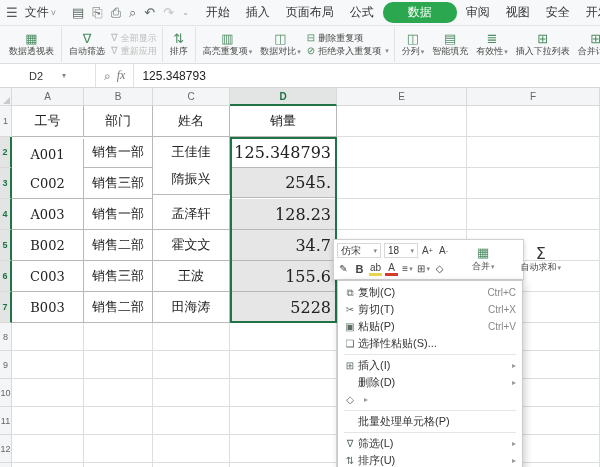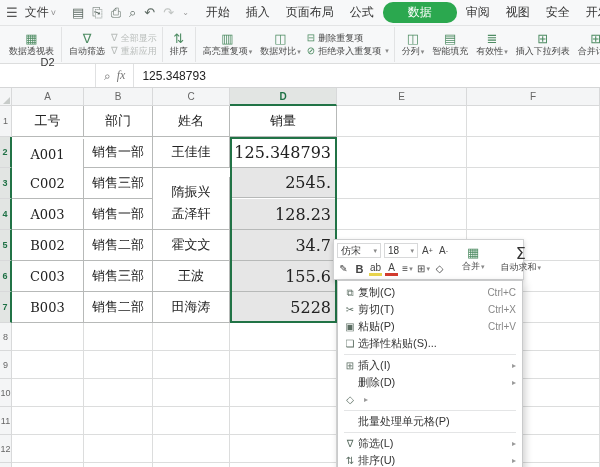--- a/index.html
+++ b/index.html
@@ -33,21 +33,21 @@
   .rstack { display:flex; flex-direction:column; justify-content:center; gap:1px; padding:0 2px; }
   .rsmall { display:flex; align-items:center; gap:3px; font-size:9px; color:#4a4a4a;
     line-height:12px; white-space:nowrap; cursor:default; }
   .rsmall .glyph { font-size:10px; color:#4e8c63; }
   .rsmall.disabled, .rsmall.disabled .glyph { color:#b9bdbb; }
   .caret { font-size:7px; color:#888; margin-left:1px; }
 
   
   .formulabar { height:24px; display:flex; align-items:stretch; border-bottom:1px solid #d5d6d7; background:#fff; }
   .namebox { width:96px; display:flex; align-items:center; justify-content:center; gap:18px;
-    border-right:1px solid #e0e1e2; font-size:11px; color:#333;flex-direction:column; }
+    border-right:1px solid #e0e1e2; font-size:11px; color:#333; }
   .namebox .caret { font-size:8px; }
   .fxzone { display:flex; align-items:center; gap:6px; padding:0 8px; border-right:1px solid #e0e1e2;
     color:#777; }
   .fx-mag { font-size:12px; }
   .fx-lbl { font-style:italic; font-size:12px; font-family:"Liberation Serif", serif; }
   .fvalue { flex:1; display:flex; align-items:center; padding:0 8px; font-size:12px; color:#222; }
 
   
   .sheet { position:absolute; left:0; top:88px; width:600px; height:379px; background:#fff; overflow:hidden; }
   .cell, .chead, .rhead, .corner { position:absolute; display:flex; align-items:center; justify-content:center; }
@@ -60,21 +60,21 @@
     border-left:7px solid transparent; border-bottom:7px solid #c7cbc9; }
   .cell { border-right:1px solid #dcdddd; border-bottom:1px solid #dcdddd; background:#fff; font-size:12px; color:#222; }
   .cell.tbl { border-color:#b7b9b8; font-family:"DejaVu Serif", serif; font-size:13px; }
   .cell.num { font-size:16px; justify-content:flex-end; padding-right:5px; letter-spacing:0; }
   .cell.shaded { background:#e6e6e6; }
   .sel-border { position:absolute; border:2px solid #217346; pointer-events:none; z-index:5; }
 
   
   .minibar { position:absolute; left:333px; top:151px; width:191px; height:41px; background:#fff;
     border:1px solid #d0d1d2; box-shadow:0 2px 5px rgba(0,0,0,.18); z-index:10;
-    display:flex; align-items:stretch; padding:2px 3px; gap:8px; }
+    display:flex; align-items:stretch; padding:2px 3px; gap:18px; }
   .mb-left { display:flex; flex-direction:column; justify-content:space-between; }
   .mb-row { display:flex; align-items:center; gap:3px; height:17px; }
   .mb-select { display:flex; align-items:center; justify-content:space-between; border:1px solid #d8d9da;
     font-size:10px; color:#333; padding:0 3px; height:15px; }
   .mb-select.w1 { width:44px; } .mb-select.w2 { width:34px; }
   .mb-btn { font-size:10px; color:#444; display:flex; align-items:center; justify-content:center;
     min-width:13px; height:15px; cursor:default; }
   .mb-btn.bold { font-weight:bold; font-size:11px; }
   .mb-btn .sup { font-size:7px; vertical-align:top; }
   .hl-swatch { border-bottom:3px solid #e8d44d; line-height:9px; }
@@ -335,21 +335,21 @@
       <div class="rhead sel" style="left: 0px; top: 49px; width: 12px; height: 31px;">2</div>
       <div class="cell tbl" style="left: 12px; top: 51px; width: 72px; height: 31px;">A001</div>
       <div class="cell tbl" style="left: 84px; top: 49px; width: 69px; height: 31px;">销售一部</div>
       <div class="cell tbl" style="left: 153px; top: 49px; width: 77px; height: 31px;">王佳佳</div>
       <div class="cell tbl num" style="left: 230px; top: 49px; width: 107px; height: 31px;">125.348793</div>
       <div class="cell" style="left: 337px; top: 49px; width: 130px; height: 31px;"></div>
       <div class="cell" style="left: 467px; top: 49px; width: 133px; height: 31px;"></div>
       <div class="rhead sel" style="left: 0px; top: 80px; width: 12px; height: 31px;">3</div>
       <div class="cell tbl" style="left: 12px; top: 80px; width: 72px; height: 31px;">C002</div>
       <div class="cell tbl" style="left: 84px; top: 80px; width: 69px; height: 31px;">销售三部</div>
-      <div class="cell tbl" style="left: 153px; top: 89px; width: 77px; height: 31px;">隋振兴</div>
+      <div class="cell tbl" style="left: 153px; top: 76px; width: 77px; height: 31px;">隋振兴</div>
       <div class="cell tbl num shaded" style="left: 230px; top: 80px; width: 107px; height: 30px;">2545.</div>
       <div class="cell" style="left: 337px; top: 80px; width: 130px; height: 31px;"></div>
       <div class="cell" style="left: 467px; top: 80px; width: 133px; height: 31px;"></div>
       <div class="rhead sel" style="left: 0px; top: 111px; width: 12px; height: 31px;">4</div>
       <div class="cell tbl" style="left: 12px; top: 111px; width: 72px; height: 31px;">A003</div>
       <div class="cell tbl" style="left: 84px; top: 111px; width: 69px; height: 31px;">销售一部</div>
       <div class="cell tbl" style="left: 153px; top: 111px; width: 77px; height: 31px;">孟泽轩</div>
       <div class="cell tbl num shaded" style="left: 230px; top: 111px; width: 107px; height: 31px;">128.23</div>
       <div class="cell" style="left: 337px; top: 111px; width: 130px; height: 31px;"></div>
       <div class="cell" style="left: 467px; top: 111px; width: 133px; height: 31px;"></div>

